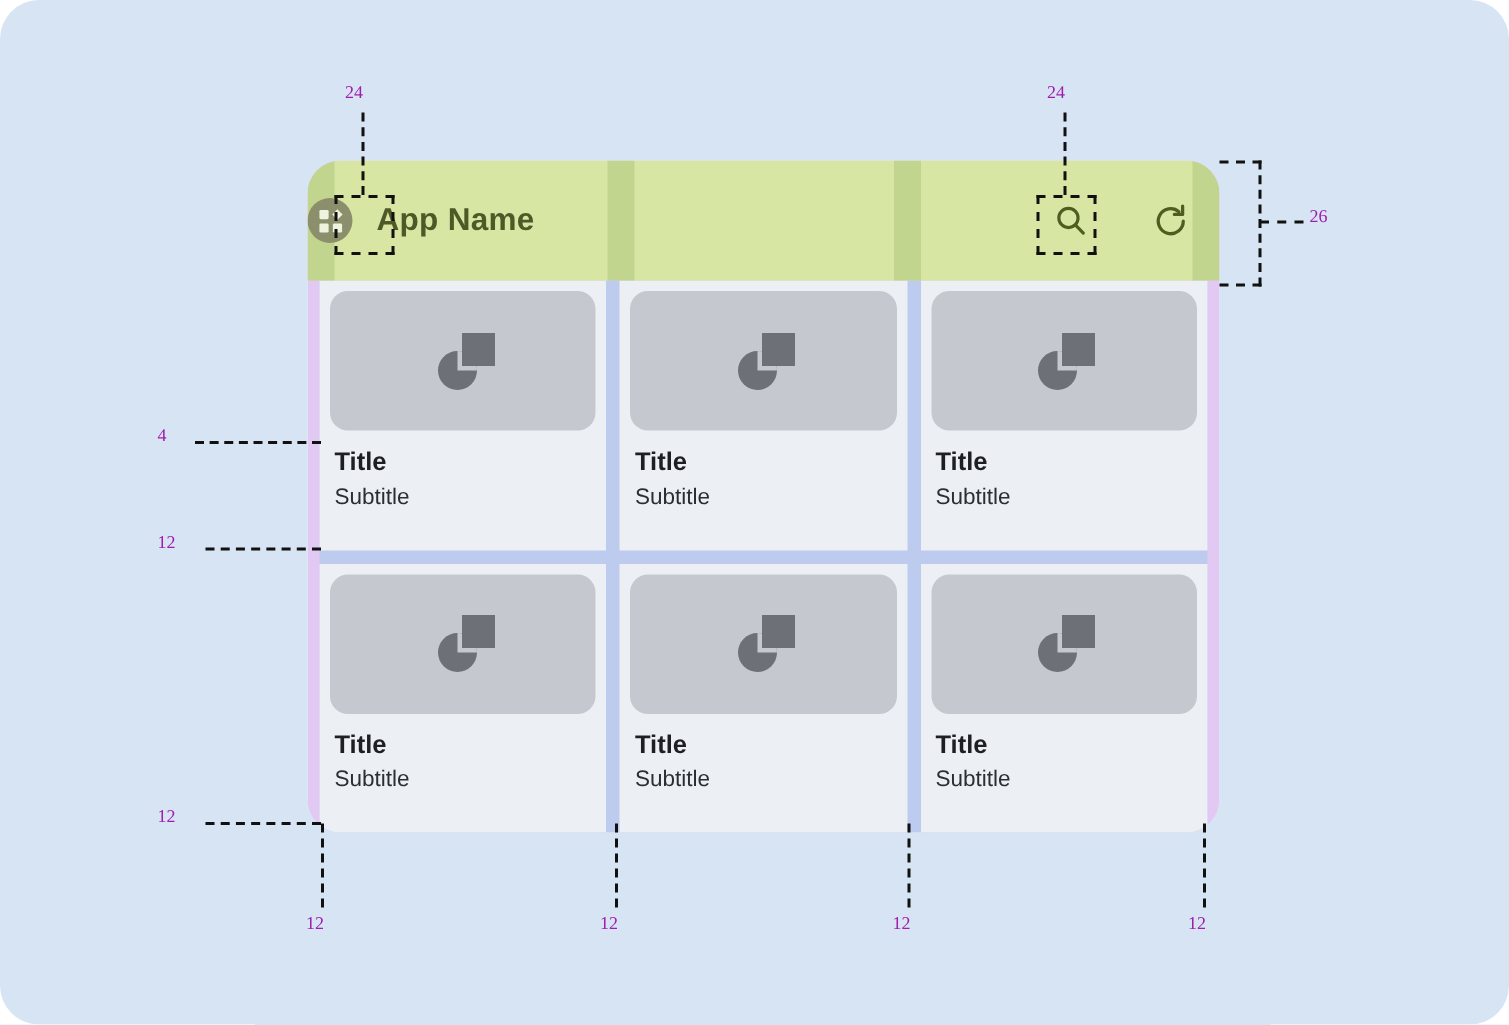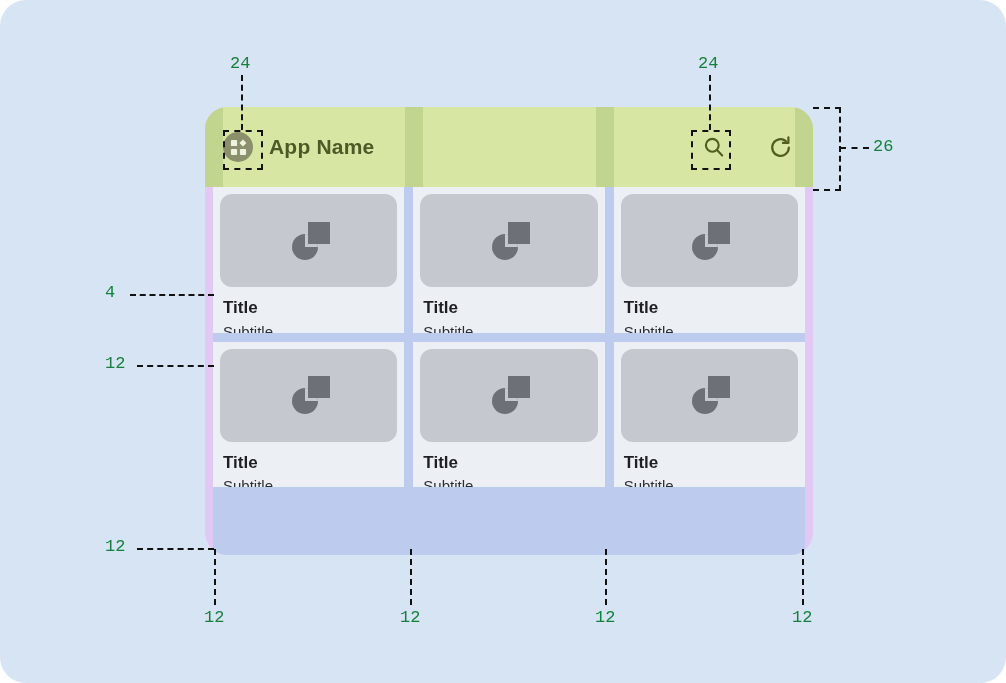--- a/index.html
+++ b/index.html
@@ -68,21 +68,20 @@
   #appbar-band-3 { left: 590px; width: 18px; }
   #appbar-band-0 { left: 0px;   width: 18px; }
 
   .appbar-inner {
     position: relative;
     z-index: 3;
     display: flex;
     align-items: center;
     width: 100%;
     height: 100%;
-    padding-left: 18px;
     box-sizing: border-box;
   }
 
   .menu-avatar {
     width: 30px;
     height: 30px;
     border-radius: 50%;
     background: #8c8f6b;
     display: flex;
     align-items: center;
@@ -134,21 +133,21 @@
     top: 0;
     width: 592px;
     height: 368px;
     background: #bccbee;
   }
   .cards {
     position: absolute;
     left: 8px;
     top: 0;
     width: 592px;
-    height: 300px;
+    height: 368px;
     display: grid;
     grid-template-columns: repeat(3, 1fr);
     grid-template-rows: repeat(2, 1fr);
     column-gap: 9px;
     row-gap: 9px;
     padding: 0;
     box-sizing: border-box;
   }
   .card {
     background: #eceff3;
@@ -180,23 +179,23 @@
     font-size: 15px;
     font-weight: 400;
     color: #2b2e34;
     margin-top: 6px;
     line-height: 1.1;
   }
 
   
   .ann-label {
     position: absolute;
-    font-size: 17px;
-    color: #15803d;
-    font-family: Liberation Mono, monospace;
+    font-size: 12px;
+    color: #a21caf;
+    font-family: Liberation Serif, serif;
     white-space: nowrap;
     z-index: 12;
   }
   .dash-v {
     position: absolute;
     border-left: 2px dashed #111;
     z-index: 12;
   }
   .dash-h {
     position: absolute;

